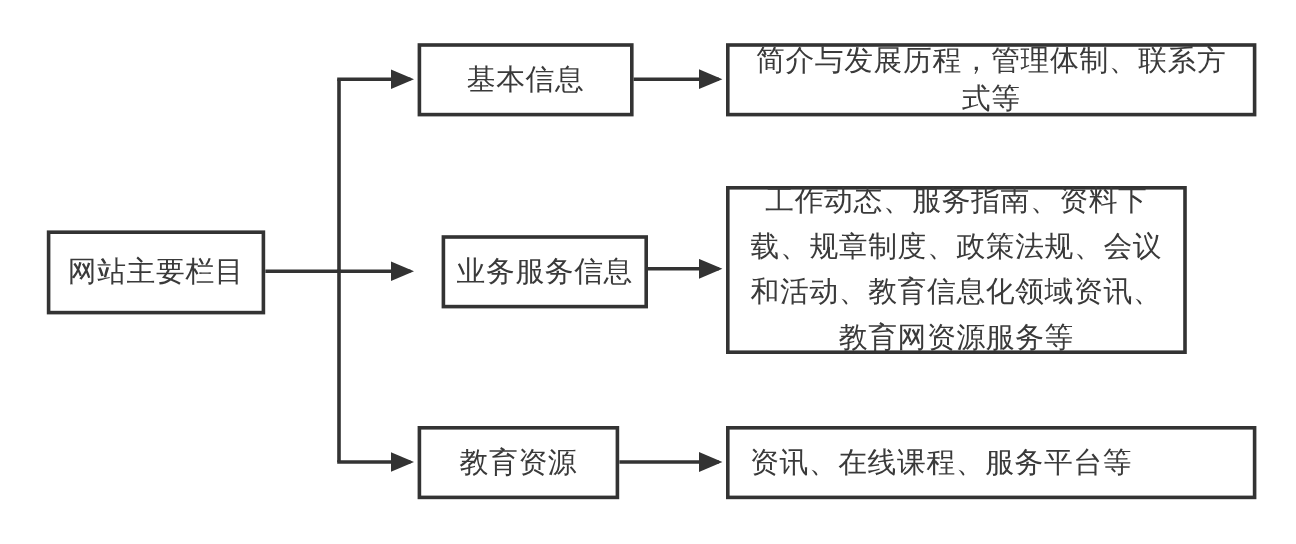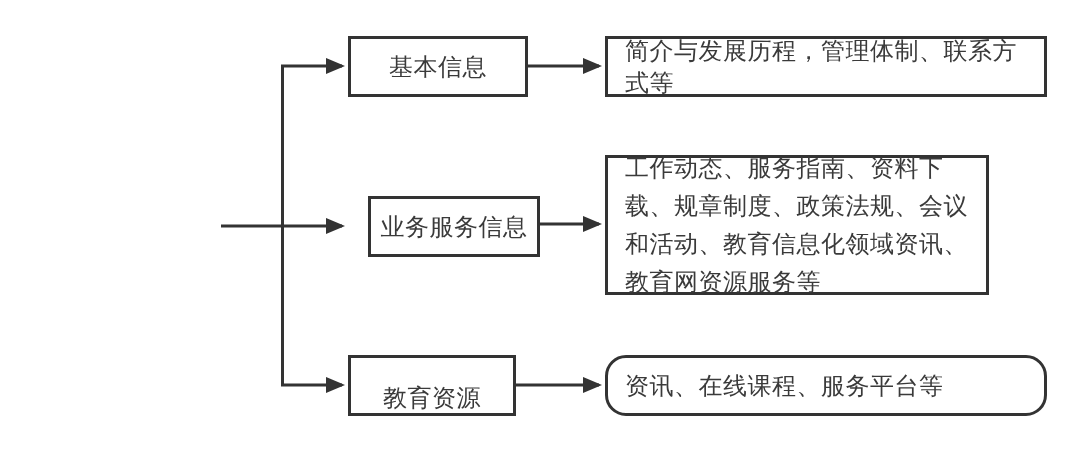--- a/index.html
+++ b/index.html
@@ -32,29 +32,29 @@
     align-items: center;
     justify-content: center;
     color: #3a3a3a;
     font-size: 24px;
     line-height: 1.3;
     letter-spacing: 0.5px;
   }
   .node-root   { left: 39px;  top: 192px; width: 182px; height: 70px; }
   .node-mid-1  { left: 348px; top: 36px;  width: 180px; height: 61px; }
   .node-mid-2  { left: 348px; top: 196px; width: 172px; height: 61px; margin-left: 20px; }
-  .node-mid-3  { left: 348px; top: 355px; width: 168px; height: 61px; align-items: flex-end; }
+  .node-mid-3  { left: 348px; top: 355px; width: 168px; height: 61px; }
   .node-detail {
     justify-content: flex-start;
-    text-align: left;
+    text-align: center;
     padding: 8px 17px;
   }
   .node-det-1  { left: 605px; top: 36px;  width: 442px; height: 61px; }
   .node-det-2  { left: 605px; top: 155px; width: 384px; height: 140px; line-height: 38px; }
-  .node-det-3  { left: 605px; top: 355px; width: 442px; height: 61px; border-radius: 21px; }
+  .node-det-3  { left: 605px; top: 355px; width: 442px; height: 61px; }
   .edge {
     stroke: #333333;
     stroke-width: 3;
     fill: none;
   }
 </style>
 </head>
 <body>
 
 <div class="canvas">
@@ -68,20 +68,23 @@
     <line class="edge" x1="221" y1="226" x2="284" y2="226"></line>
     <line class="edge" x1="282.5" y1="66" x2="282.5" y2="385"></line>
     <line class="edge" x1="281" y1="66" x2="342" y2="66" marker-end="url(#arrowhead)"></line>
     <line class="edge" x1="281" y1="226" x2="342" y2="226" marker-end="url(#arrowhead)"></line>
     <line class="edge" x1="281" y1="385" x2="342" y2="385" marker-end="url(#arrowhead)"></line>
     <line class="edge" x1="516" y1="66" x2="599" y2="66" marker-end="url(#arrowhead)"></line>
     <line class="edge" x1="520" y1="224" x2="599" y2="224" marker-end="url(#arrowhead)"></line>
     <line class="edge" x1="516" y1="385" x2="599" y2="385" marker-end="url(#arrowhead)"></line>
   </svg>
 
+  <div class="node node-root">
+    <span>网站主要栏目</span>
+  </div>
 
   <div class="node node-mid-1">
     <span>基本信息</span>
   </div>
   <div class="node node-mid-2">
     <span>业务服务信息</span>
   </div>
   <div class="node node-mid-3">
     <span>教育资源</span>
   </div>

